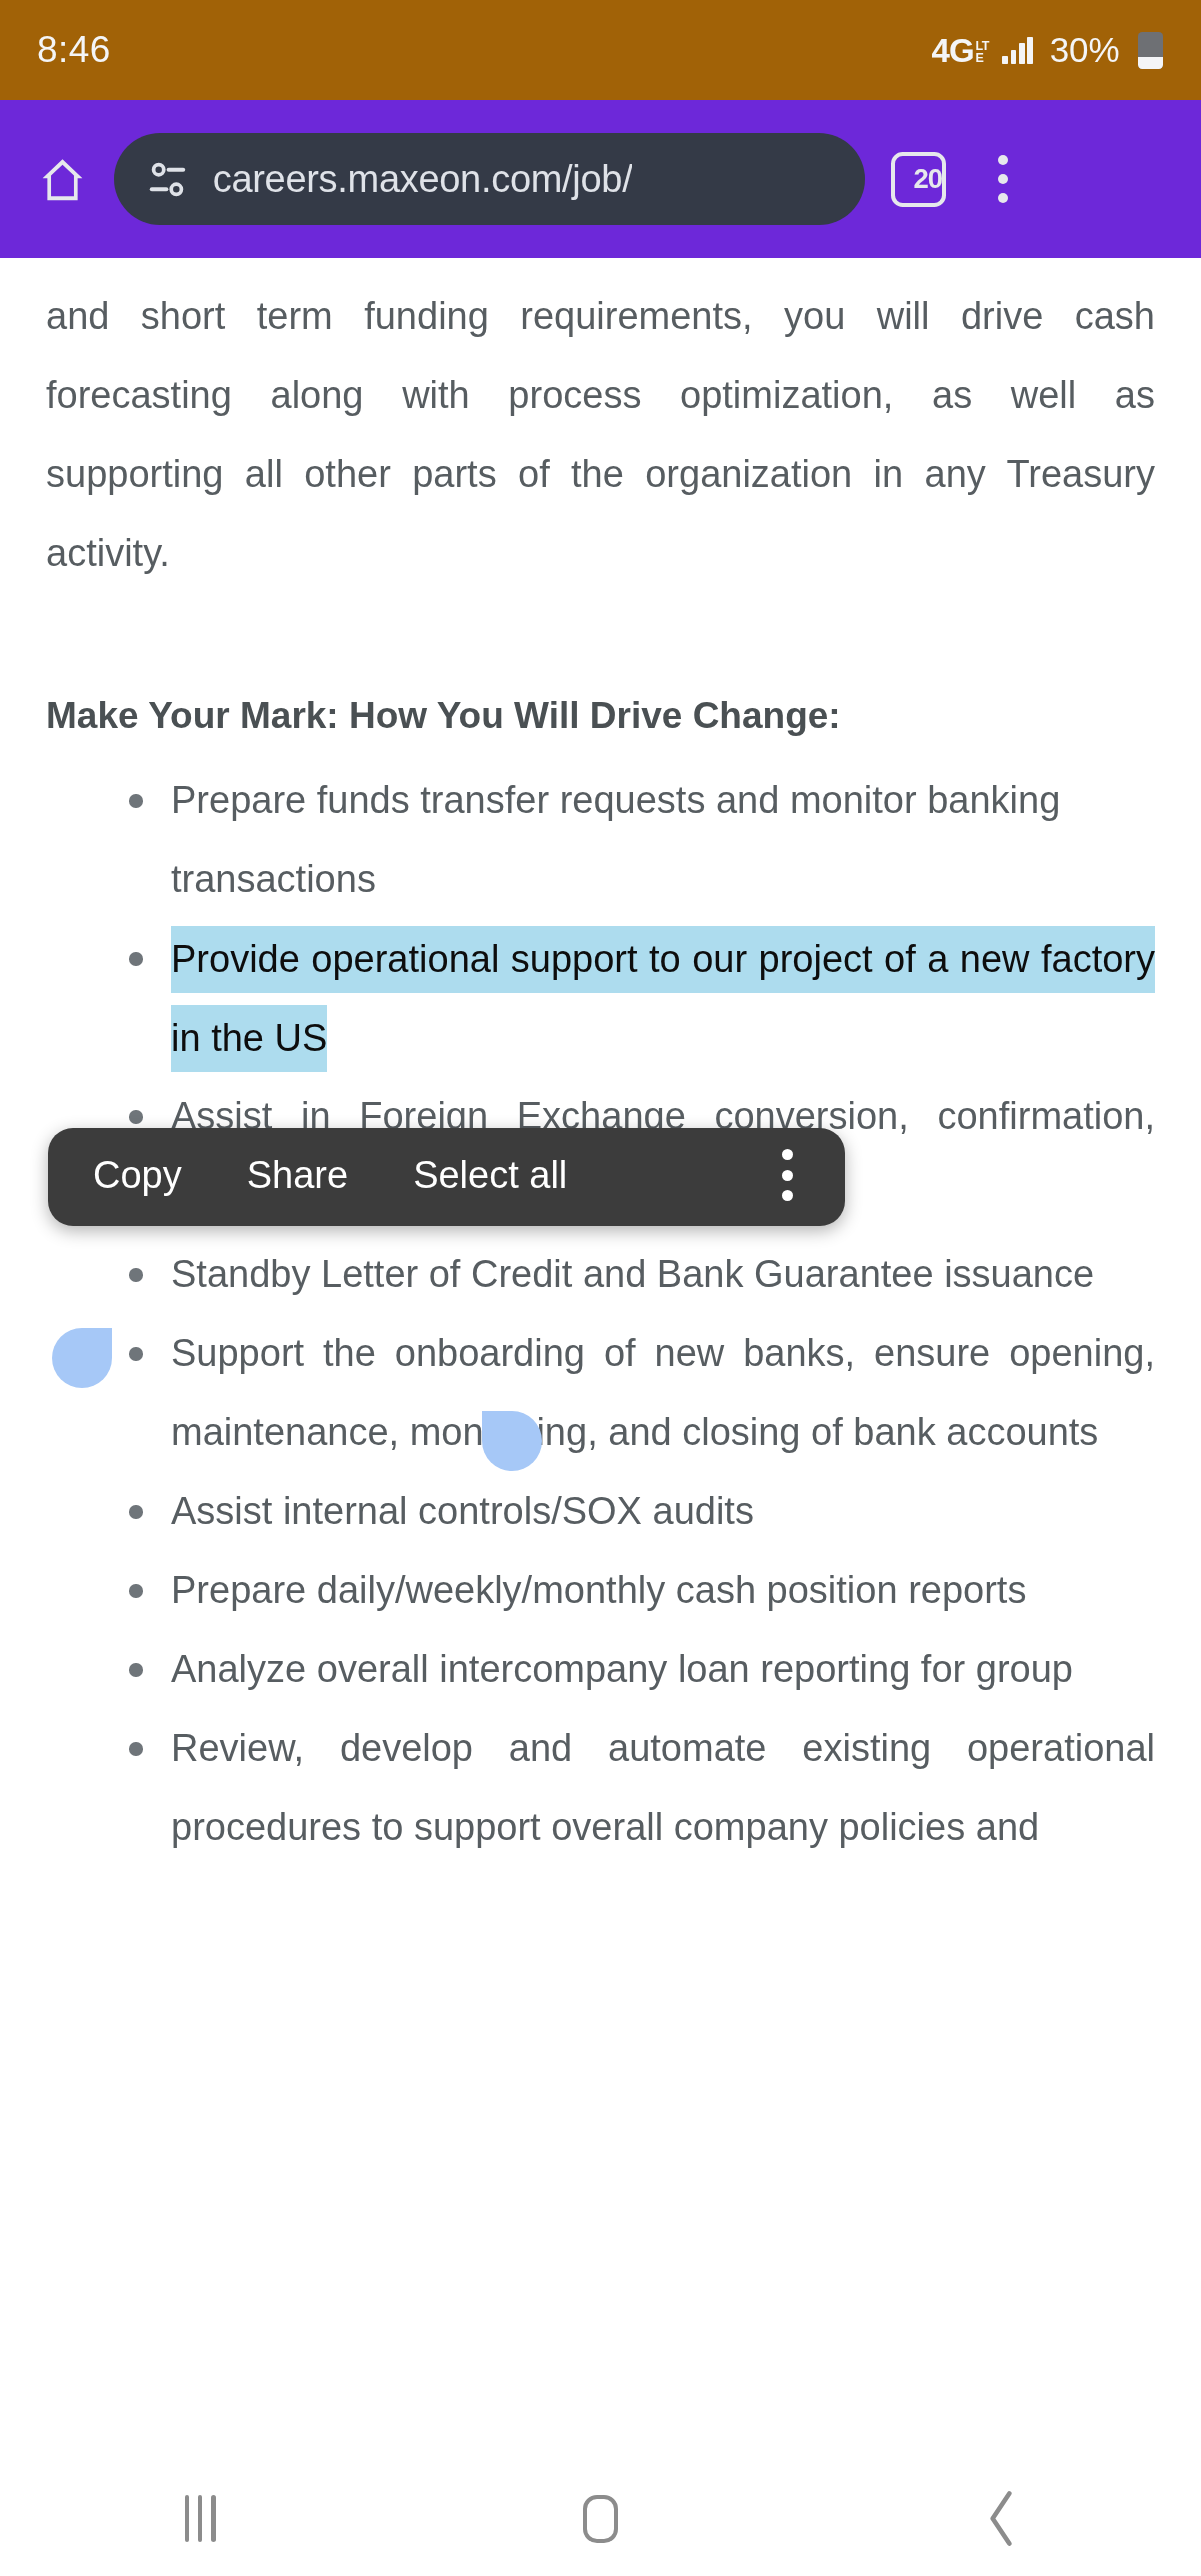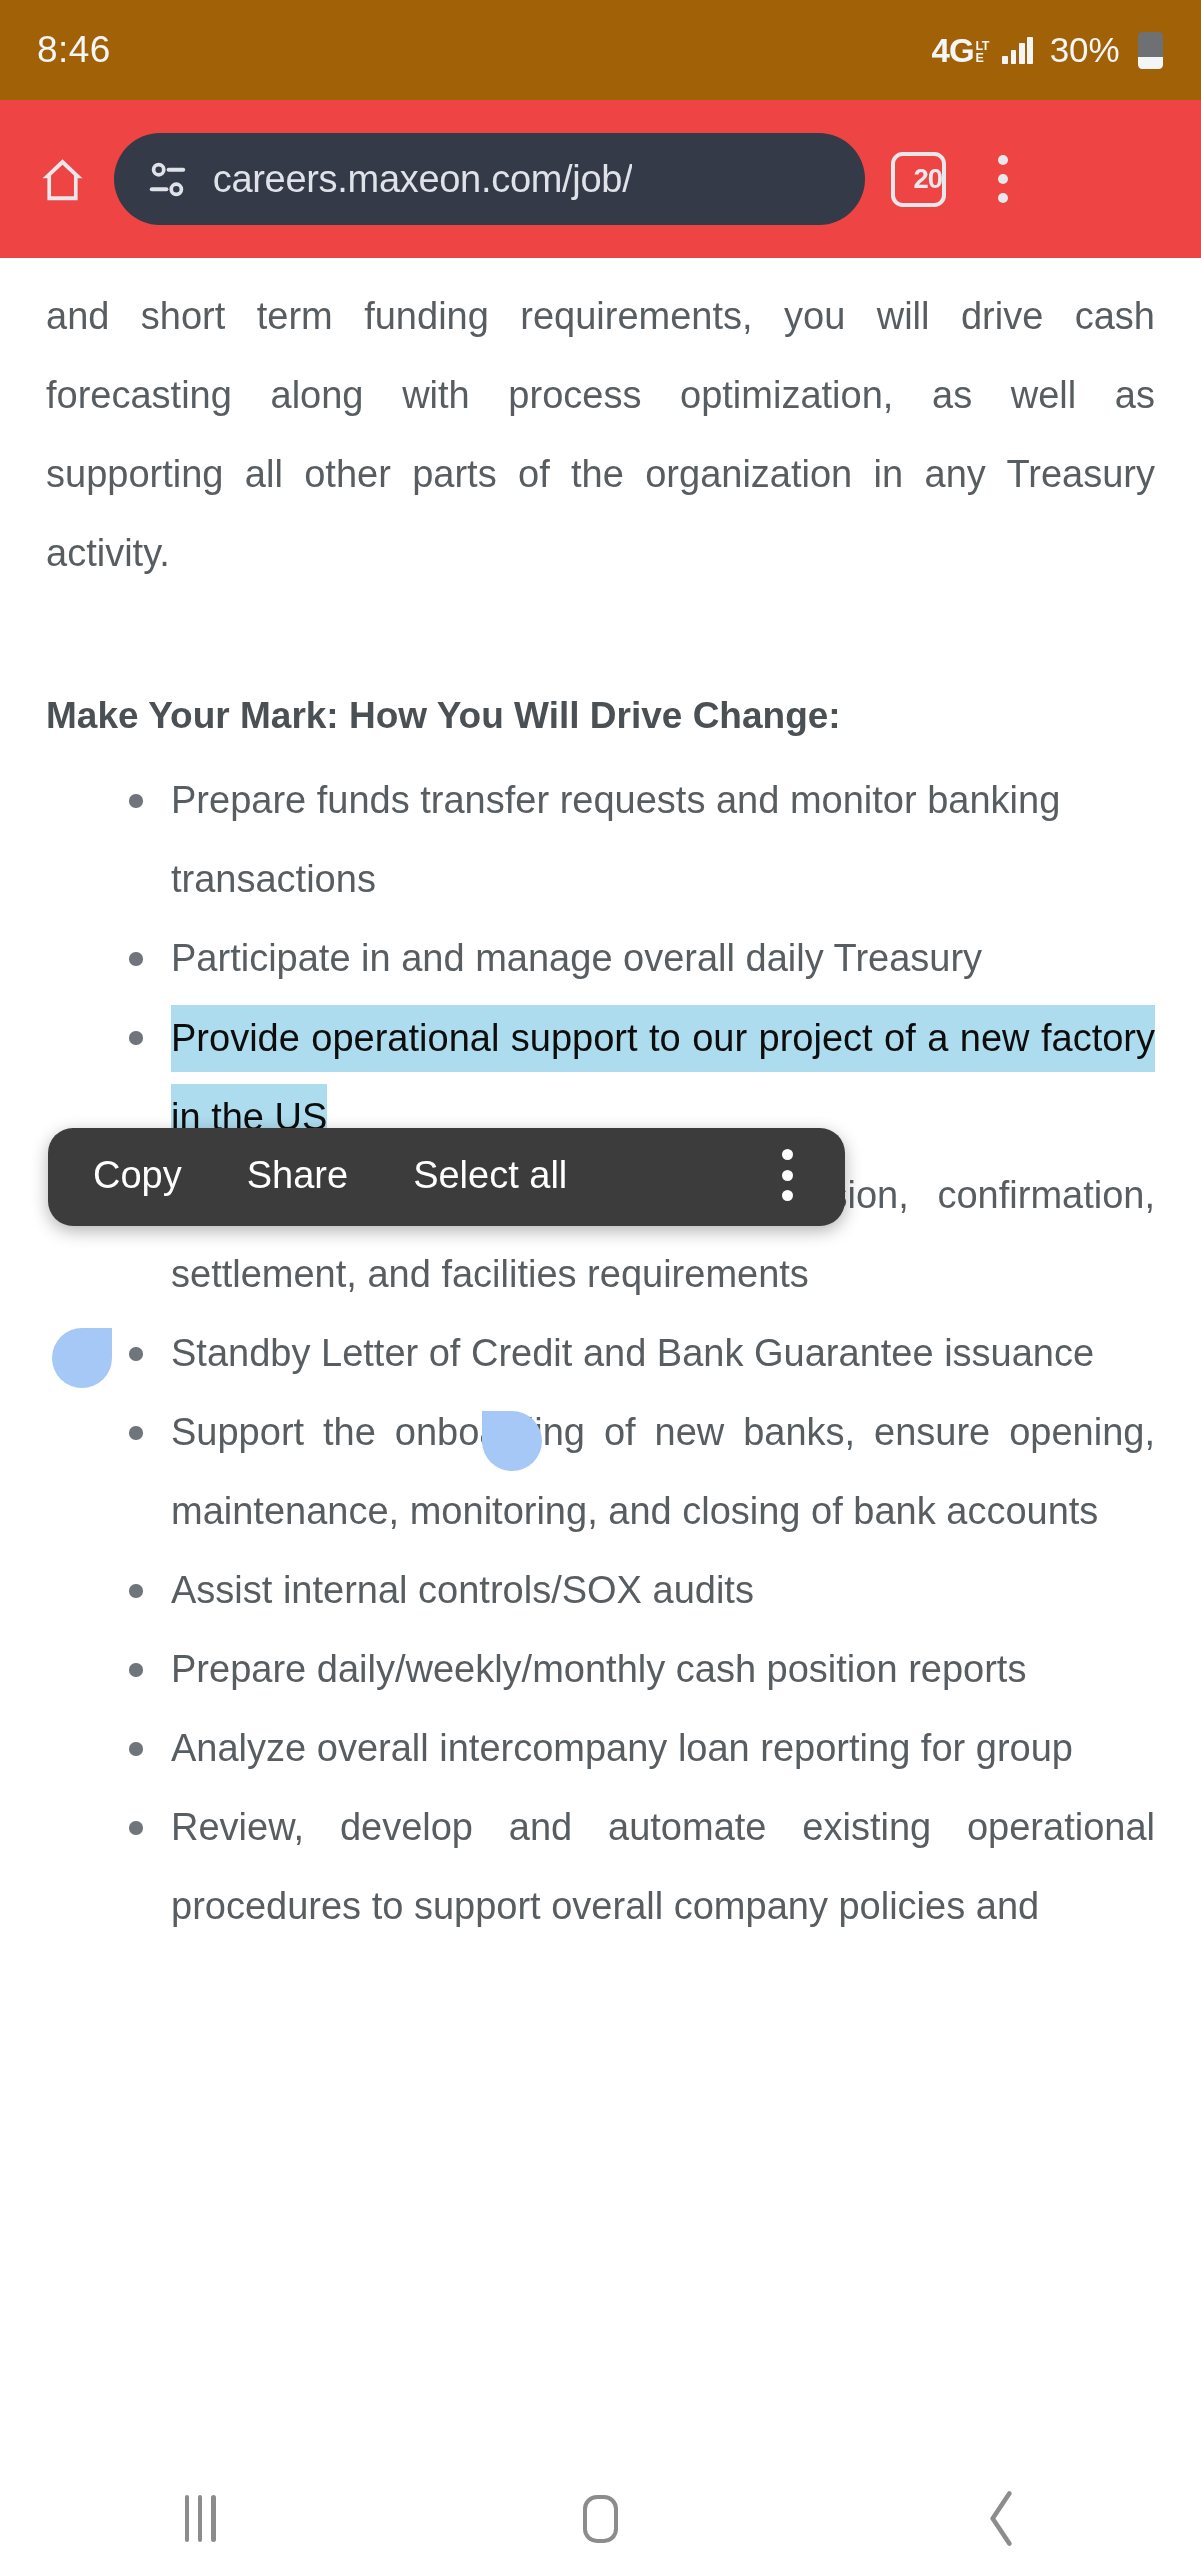--- a/index.html
+++ b/index.html
@@ -65,21 +65,21 @@
   }
   .battery .fill {
     position:absolute; bottom:0; left:0; width:100%;
     background:#f4f5f7;
   }
 
   
   #browser-toolbar {
     position:absolute; top:100px; left:0;
     width:1201px; height:158px;
-    background:#ef4444;
+    background:#6d28d9;
     display:flex; align-items:center;
     padding:0 22px 0 16.7px;
   }
   #home-button {
     width:92px; height:92px;
     display:flex; align-items:center; justify-content:center;
     flex:0 0 auto;
   }
   #omnibox {
     flex:1 1 auto; height:92px;
@@ -289,21 +289,20 @@
         <div style="text-align: justify; text-align-last: justify;">and short term funding requirements, you will drive cash</div>
         <div style="text-align: justify; text-align-last: justify;">forecasting along with process optimization, as well as</div>
         <div style="text-align: justify; text-align-last: justify;">supporting all other parts of the organization in any Treasury</div>
         <div style="text-align: left; text-align-last: left;">activity.</div>
       </div>
 
     <div class="section-head">Make Your Mark: How You Will Drive Change:</div>
 
     <ul class="bullets">
       <li class="nojustify" style="text-align-last: left;"><span>Prepare funds transfer requests and monitor banking transactions</span></li>
-      <li style="text-align-last: left;"><span>Participate in and manage overall daily Treasury</span></li>
       <li style="text-align-last: left;"><span class="sel">Provide operational support to our project of a new factory in the US</span></li>
       <li style="text-align-last: left;"><span>Assist in Foreign Exchange conversion, confirmation, settlement, and facilities requirements</span></li>
       <li style="text-align-last: left;"><span>Standby Letter of Credit and Bank Guarantee issuance</span></li>
       <li style="text-align-last: left;"><span>Support the onboarding of new banks, ensure opening, maintenance, monitoring, and closing of bank accounts</span></li>
       <li class="nojustify" style="text-align-last: left;"><span>Assist internal controls/SOX audits</span></li>
       <li class="nojustify" style="text-align-last: left;"><span>Prepare daily/weekly/monthly cash position reports</span></li>
       <li style="text-align-last: left;"><span>Analyze overall intercompany loan reporting for group</span></li>
       <li style="text-align-last: left;"><span>Review, develop and automate existing operational procedures to support overall company policies and</span></li>
     </ul>
   </div>

